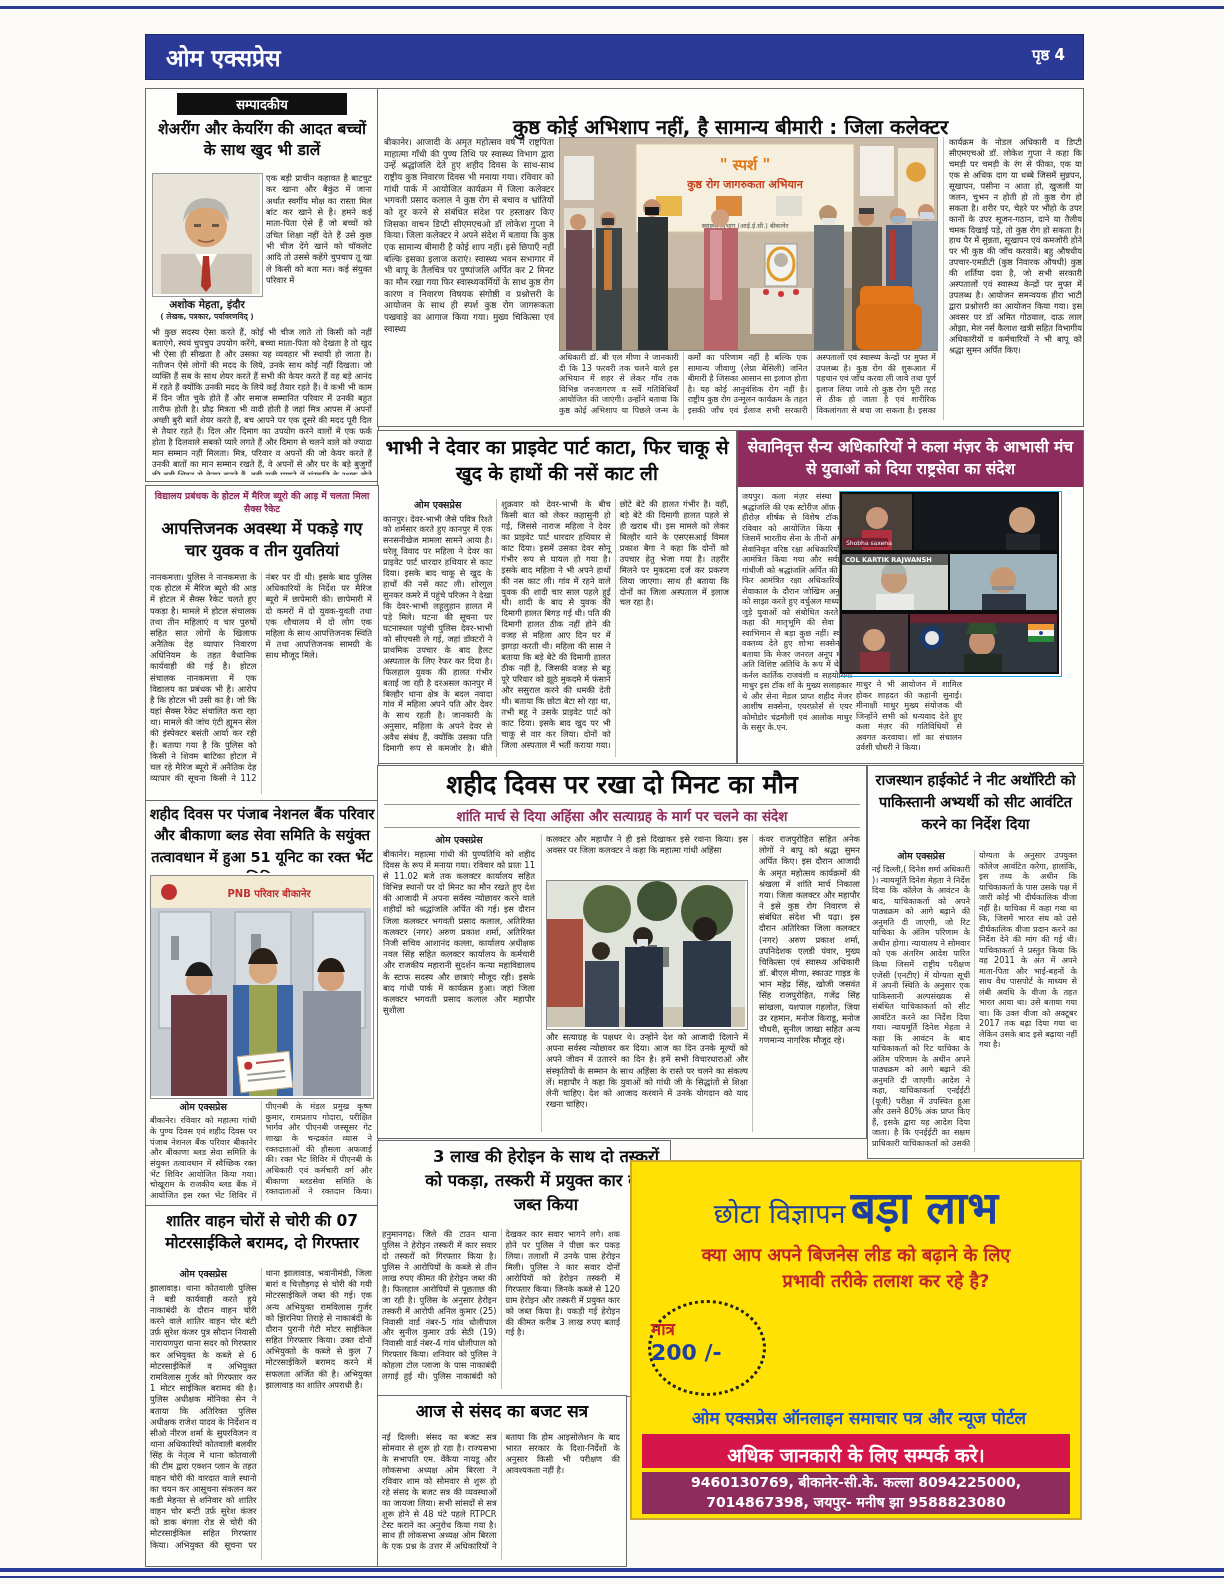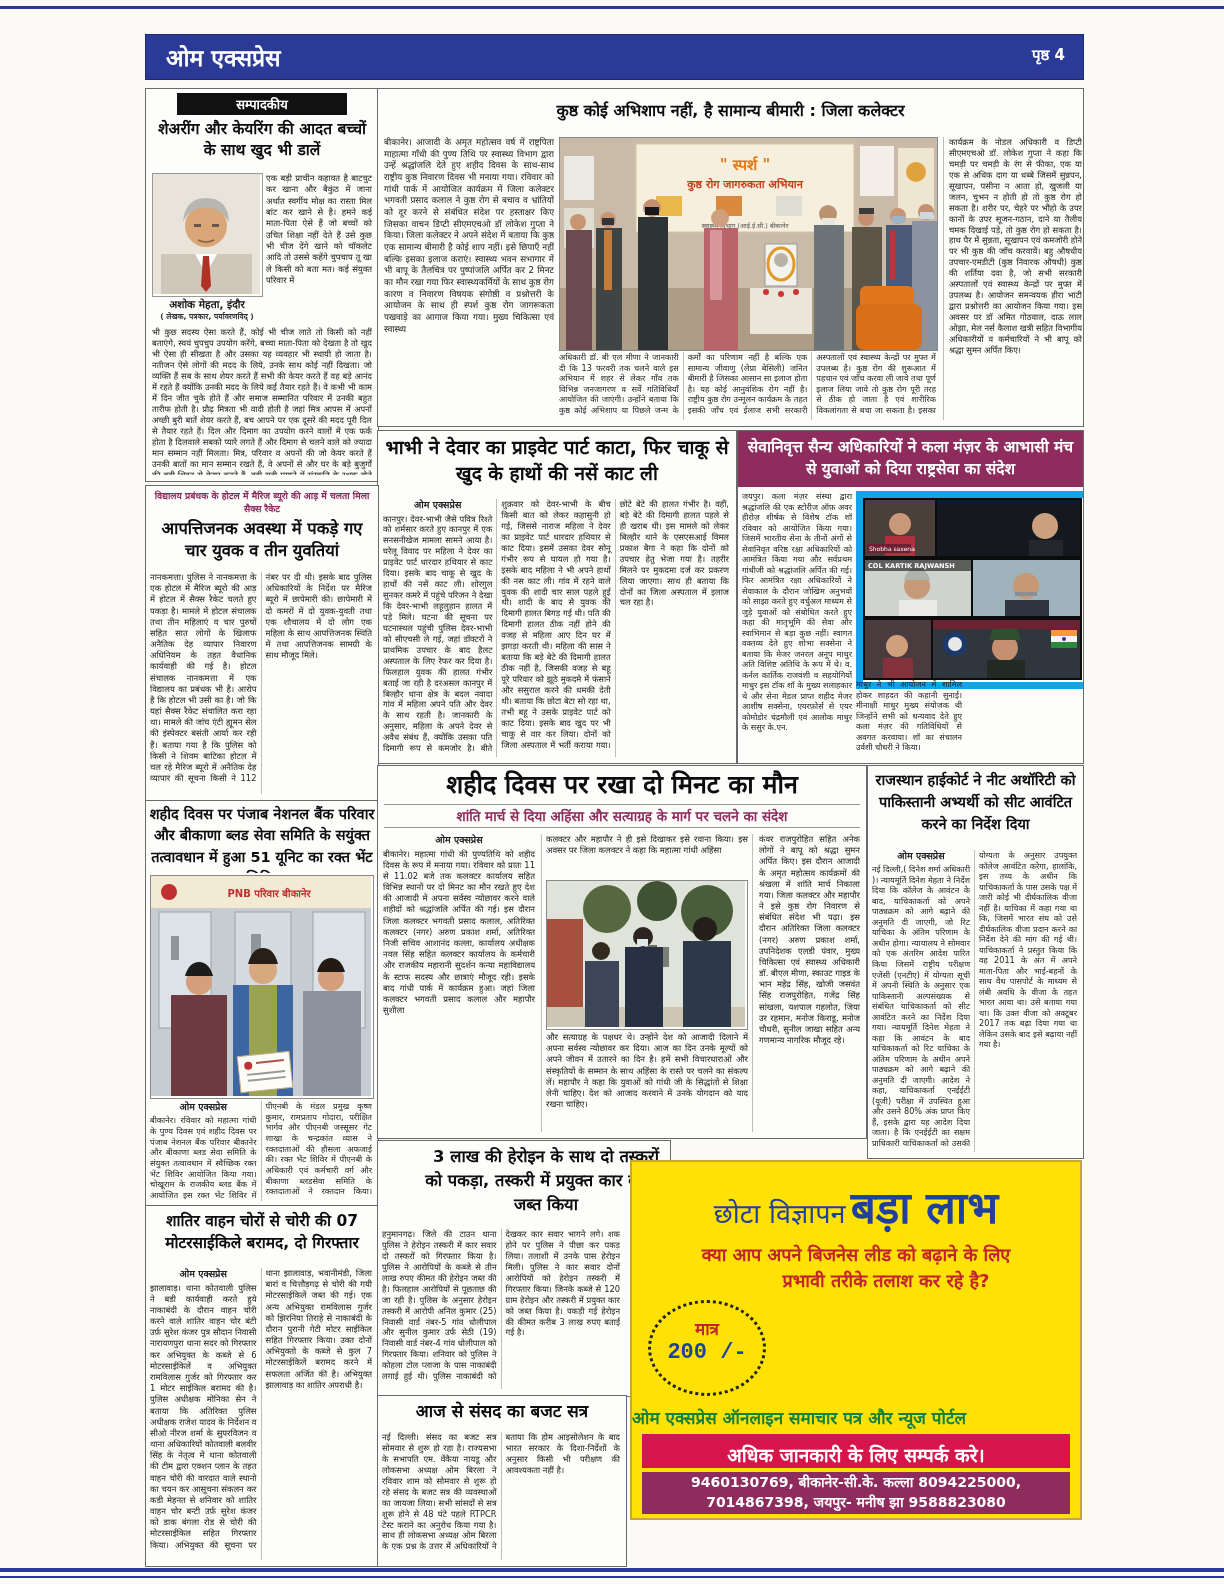--- a/index.html
+++ b/index.html
@@ -42,21 +42,21 @@
       <path d="M45 66 Q53 70 61 66" stroke="#8a5b3c" stroke-width="1.6" fill="none"></path>
     </svg>
   </div>
   <div class="abs" style="left:2px;top:208px;width:118px;text-align:center;font-weight:700;font-size:10.5px;">अशोक मेहता, इंदौर</div>
   <div class="abs" style="left:0;top:222px;width:122px;text-align:center;font-weight:700;font-size:7.6px;color:#333;">( लेखक, पत्रकार, पर्यावरणविद् )</div>
   <div class="abs body-txt" style="left:120px;top:84px;width:106px;height:150px;font-size:8.4px;line-height:1.35;">एक बड़ी प्राचीन कहावत है बाटचुट कर खाना और बैकुंठ में जाना अर्थात स्वर्गीय मोक्ष का रास्ता मिल बांट कर खाने से है। हमने कई माता-पिता ऐसे हैं जो बच्चों को उचित शिक्षा नहीं देते हैं उसे कुछ भी चीज देंगे खाने को चॉकलेट आदि तो उससे कहेंगे चुपचाप तू खा ले किसी को बता मत। कई संयुक्त परिवार में</div>
   <div class="abs body-txt" style="left:6px;top:238px;width:220px;height:148px;font-size:8.3px;line-height:1.33;">भी कुछ सदस्य ऐसा करते हैं, कोई भी चीज लाते तो किसी को नहीं बताएंगे, स्वयं चुपचुप उपयोग करेंगे, बच्चा माता-पिता को देखता है तो खुद भी ऐसा ही सीखता है और उसका यह व्यवहार भी स्थायी हो जाता है। नतीजन ऐसे लोगों की मदद के लिये, उनके साथ कोई नहीं दिखता। जो व्यक्ति हैं सब के साथ शेयर करते हैं सभी की केयर करते हैं वह बड़े आनंद में रहते हैं क्योंकि उनकी मदद के लिये कई तैयार रहते हैं। वे कभी भी काम में दिन जीत चुके होते हैं और समाज सम्मानित परिवार में उनकी बहुत तारीफ होती है। प्रौढ़ मित्रता भी वादी होती है जहां मित्र आपस में अपनों अच्छी बुरी बातें शेयर करते हैं, बच आपने पर एक दूसरे की मदद पूरी दिल से तैयार रहते हैं। दिल और दिमाग का उपयोग करने वालों में एक फर्क होता है दिलवाले सबको प्यारे लगते हैं और दिमाग से चलने वाले को ज्यादा मान सम्मान नहीं मिलता। मित्र, परिवार व अपनों की जो केयर करते हैं उनकी बातों का मान सम्मान रखते हैं, वे अपनों से और घर के बड़े बुजुर्गों की बड़ी शिद्दत से केयर करते हैं, वही सही मायने में संस्कृति के रक्षक होते हैं।</div>
 </div>
 
 <div class="box" style="left:377px;top:88px;width:705px;height:337px;">
-  <div class="hl" style="font-size:16px;line-height:44px;height:44px;white-space:nowrap;">कुष्ठ कोई अभिशाप नहीं, है सामान्य बीमारी : जिला कलेक्टर</div>
+  <div class="hl" style="font-size:20px;line-height:44px;height:44px;white-space:nowrap;margin-top:16px;">कुष्ठ कोई अभिशाप नहीं, है सामान्य बीमारी : जिला कलेक्टर</div>
   <div class="abs body-txt" style="left:6px;top:48px;width:170px;height:282px;font-size:8.7px;line-height:1.34;">बीकानेर। आजादी के अमृत महोत्सव वर्ष में राष्ट्रपिता माहात्मा गाँधी की पुण्य तिथि पर स्वास्थ्य विभाग द्वारा उन्हें श्रद्धांजलि देते हुए शहीद दिवस के साथ-साथ राष्ट्रीय कुष्ठ निवारण दिवस भी मनाया गया। रविवार को गांधी पार्क में आयोजित कार्यक्रम में जिला कलेक्टर भगवती प्रसाद कलाल ने कुष्ठ रोग से बचाव व भ्रांतियों को दूर करने से संबंधित संदेश पर हस्ताक्षर किए जिसका वाचन डिप्टी सीएमएचओ डॉ लोकेश गुप्ता ने किया। जिला कलेक्टर ने अपने संदेश में बताया कि कुष्ठ एक सामान्य बीमारी है कोई शाप नहीं। इसे छिपाएँ नहीं बल्कि इसका इलाज कराएं। स्वास्थ्य भवन सभागार में भी बापू के तैलचित्र पर पुष्पांजलि अर्पित कर 2 मिनट का मौन रखा गया फिर स्वास्थ्यकर्मियों के साथ कुष्ठ रोग कारण व निवारण विषयक संगोष्ठी व प्रश्नोत्तरी के आयोजन के साथ ही स्पर्श कुष्ठ रोग जागरूकता पखवाड़े का आगाज किया गया। मुख्य चिकित्सा एवं स्वास्थ्य</div>
   <div class="abs" style="left:181px;top:48px;width:377px;height:212px;border:1px solid #888;overflow:hidden;">
     <svg width="377" height="212" viewBox="0 0 377 212">
       <rect width="377" height="212" fill="#c9bba8"></rect>
       <rect y="150" width="377" height="62" fill="#ad9c86"></rect>
       <rect x="4" y="18" width="30" height="44" fill="#eceae4"></rect>
         <rect x="4" y="70" width="30" height="40" fill="#e2ddd1"></rect>
       <rect x="300" y="8" width="34" height="50" fill="#f3efe8"></rect>
         <rect x="338" y="10" width="36" height="70" fill="#efe6d2"></rect>
       <circle cx="356" cy="34" r="10" fill="#e0a23c"></circle>
@@ -114,21 +114,21 @@
     <div class="body-txt cols3" style="height:258px;font-size:8.3px;line-height:1.32;">
       <div class="byline">ओम एक्सप्रेस</div>
       <span>कानपुर। देवर-भाभी जैसे पवित्र रिश्ते को शर्मसार करते हुए कानपुर में एक सनसनीखेज मामला सामने आया है। घरेलू विवाद पर महिला ने देवर का प्राइवेट पार्ट धारदार हथियार से काट दिया। इसके बाद चाकू से खुद के हाथों की नसें काट ली। शोरगुल सुनकर कमरे में पहुंचे परिजन ने देखा कि देवर-भाभी लहूलुहान हालत में पड़े मिले। घटना की सूचना पर घटनास्थल पहुंची पुलिस देवर-भाभी को सीएचसी ले गई, जहां डॉक्टरों ने प्राथमिक उपचार के बाद हैलट अस्पताल के लिए रेफर कर दिया है। फिलहाल युवक की हालत गंभीर बताई जा रही है दरअसल कानपुर में बिल्हौर थाना क्षेत्र के बदल नवादा गांव में महिला अपने पति और देवर के साथ रहती है। जानकारी के अनुसार, महिला के अपने देवर से अवैध संबंध हैं, क्योंकि उसका पति दिमागी रूप से कमजोर है। बीते शुक्रवार को देवर-भाभी के बीच किसी बात को लेकर कहासुनी हो गई, जिससे नाराज महिला ने देवर का प्राइवेट पार्ट धारदार हथियार से काट दिया। इसमें उसका देवर सोनू गंभीर रूप से घायल हो गया है। इसके बाद महिला ने भी अपने हाथों की नस काट ली। गांव में रहने वाले युवक की शादी चार साल पहले हुई थी। शादी के बाद से युवक की दिमागी हालत बिगड़ गई थी। पति की दिमागी हालत ठीक नहीं होने की वजह से महिला आए दिन घर में झगड़ा करती थी। महिला की सास ने बताया कि बड़े बेटे की दिमागी हालत ठीक नहीं है, जिसकी वजह से बहू पूरे परिवार को झूठे मुकदमे में फंसाने और ससुराल करने की धमकी देती थी। बताया कि छोटा बेटा सो रहा था, तभी बहू ने उसके प्राइवेट पार्ट को काट दिया। इसके बाद खुद पर भी चाकू से वार कर लिया। दोनों को जिला अस्पताल में भर्ती कराया गया। छोटे बेटे की हालत गंभीर है। वहीं, बड़े बेटे की दिमागी हालत पहले से ही खराब थी। इस मामले को लेकर बिल्हौर थाने के एसएसआई विमल प्रकाश बैगा ने कहा कि दोनों को उपचार हेतु भेजा गया है। तहरीर मिलने पर मुकदमा दर्ज कर प्रकरण लिया जाएगा। साथ ही बताया कि दोनों का जिला अस्पताल में इलाज चल रहा है।</span>
     </div>
   </div>
 </div>
 
 <div class="box" style="left:737px;top:430px;width:345px;height:332px;">
   <div class="hl" style="background:#8e2c5e;color:#fff;font-size:15.5px;line-height:1.45;padding:5px 4px;height:46px;">सेवानिवृत्त सैन्य अधिकारियों ने कला मंज़र के आभासी मंच से युवाओं को दिया राष्ट्रसेवा का संदेश</div>
   <div class="abs body-txt" style="left:4px;top:60px;width:110px;height:266px;font-size:8.1px;line-height:1.3;">जयपुर। कला मंज़र संस्था द्वारा श्रद्धांजलि की एक स्टोरीज ऑफ़ अवर हीरोज़ शीर्षक से विशेष टॉक शॉ रविवार को आयोजित किया गया। जिसमें भारतीय सेना के तीनों अंगों से सेवानिवृत वरिष्ठ रक्षा अधिकारियों को आमंत्रित किया गया और सर्वप्रथम गांधीजी को श्रद्धांजलि अर्पित की गई। फिर आमंत्रित रक्षा अधिकारियों ने सेवाकाल के दौरान जोखिम अनुभवों को साझा करते हुए वर्चुअल माध्यम से जुड़े युवाओं को संबोधित करते हुए कहा की मातृभूमि की सेवा और स्वाभिमान से बड़ा कुछ नहीं। स्वागत वक्तव्य देते हुए शोभा सक्सेना ने बताया कि मेजर जनरल अनूप माथुर अति विशिष्ट अतिथि के रूप में थे। व. कर्नल कार्तिक राजवंशी व सहयोगियों माधुर इस टॉक शॉ के मुख्य सलाहकार थे और सेना मेडल प्राप्त शहीद मेजर आशीष सक्सेना, एयरफ़ोर्स से एयर कोमोडोर चंद्रमौली एवं आलोक माधुर के ससुर के.एन.</div>
-  <div class="abs" style="left:118px;top:60px;width:221px;height:184px;border:7px solid #0ea5e9;overflow:hidden;">
+  <div class="abs" style="left:101px;top:60px;width:221px;height:184px;border:1px solid #0ea5e9;overflow:hidden;">
     <svg width="219" height="182" viewBox="0 0 219 182">
       <rect width="219" height="182" fill="#0c0c0c"></rect>
       <rect x="2" y="2" width="70" height="56" fill="#4b3f3a"></rect>
         <circle cx="37" cy="26" r="11" fill="#c9987a"></circle>
         <rect x="22" y="38" width="30" height="20" fill="#b03040"></rect>
       <rect x="4" y="46" width="44" height="9" fill="#701f30"></rect>
       <text x="6" y="53" font-size="6" fill="#fff">Shobha saxena</text>
       <rect x="74" y="2" width="143" height="56" fill="#15181c"></rect>
         <circle cx="182" cy="28" r="13" fill="#caa07e"></circle>
         <rect x="166" y="42" width="34" height="16" fill="#23272c"></rect>
@@ -273,25 +273,25 @@
   <div class="abs body-txt cols2" style="left:4px;top:36px;width:238px;height:128px;font-size:8.3px;line-height:1.32;">नई दिल्ली। संसद का बजट सत्र सोमवार से शुरू हो रहा है। राज्यसभा के सभापति एम. वेंकैया नायडू और लोकसभा अध्यक्ष ओम बिरला ने रविवार शाम को सोमवार से शुरू हो रहे संसद के बजट सत्र की व्यवस्थाओं का जायजा लिया। सभी सांसदों से सत्र शुरू होने से 48 घंटे पहले RTPCR टेस्ट कराने का अनुरोध किया गया है। साथ ही लोकसभा अध्यक्ष ओम बिरला के एक प्रश्न के उत्तर में अधिकारियों ने बताया कि होम आइसोलेशन के बाद भारत सरकार के दिशा-निर्देशों के अनुसार किसी भी परीक्षण की आवश्यकता नहीं है।</div>
 </div>
 
 <div class="abs" style="left:630px;top:1160px;width:452px;height:360px;background:#ffe204;border:2px solid #caa53a;box-sizing:border-box;overflow:hidden;">
   <div class="abs" style="left:0;top:14px;width:448px;text-align:center;">
     <span style="font-size:27px;font-weight:400;color:#20409f;">छोटा विज्ञापन</span>
     <span style="font-size:44px;font-weight:700;color:#20409f;text-align:center;">बड़ा लाभ</span>
   </div>
   <div class="abs" style="left:0;top:80px;width:448px;text-align:center;font-size:18px;font-weight:700;color:#c3232e;">क्या आप अपने बिजनेस लीड को बढ़ाने के लिए</div>
   <div class="abs" style="left:60px;top:106px;width:388px;text-align:center;font-size:18px;font-weight:700;color:#c3232e;">प्रभावी तरीके तलाश कर रहे है?</div>
-  <div class="abs" style="left:16px;top:138px;width:118px;height:96px;border:3px dotted #222;border-radius:50%;text-align:center;box-sizing:border-box;font-family:Liberation Mono, monospace;">
+  <div class="abs" style="left:16px;top:138px;width:118px;height:96px;border:3px dotted #222;border-radius:50%;box-sizing:border-box;">
     <div style="font-size:17px;font-weight:700;color:#c3232e;margin-top:14px;">मात्र</div>
     <div style="font-size:22px;font-weight:700;color:#20409f;">200 /-</div>
   </div>
-  <div class="abs" style="left:0;top:244px;width:394px;text-align:left;font-size:17px;font-weight:700;color:#15803d;">ओम एक्सप्रेस ऑनलाइन समाचार पत्र और न्यूज पोर्टल</div>
+  <div class="abs" style="left:0;top:244px;width:394px;text-align:right;font-size:17px;font-weight:700;color:#1d4ed8;">ओम एक्सप्रेस ऑनलाइन समाचार पत्र और न्यूज पोर्टल</div>
   <div class="abs" style="left:10px;top:272px;width:428px;height:34px;background:#d6164b;display:flex;align-items:center;justify-content:center;">
     <span style="font-size:19px;font-weight:700;color:#fff;margin-top:8px;">अधिक जानकारी के लिए सम्पर्क करे।</span>
   </div>
   <div class="abs" style="left:10px;top:310px;width:428px;height:42px;background:#8e2c5e;display:flex;align-items:center;justify-content:center;text-align:center;">
     <span style="font-size:14px;font-weight:700;color:#fff;line-height:1.4;padding:0 10px;">9460130769, बीकानेर-सी.के. कल्ला 8094225000, 7014867398, जयपुर- मनीष झा 9588823080</span>
   </div>
 </div>
 
 <div class="abs" style="left:0;top:1568px;width:1224px;height:4px;background:#2b3a96;"></div>
 <div class="abs" style="left:0;top:1576px;width:1224px;height:2px;background:#2b3a96;"></div>

